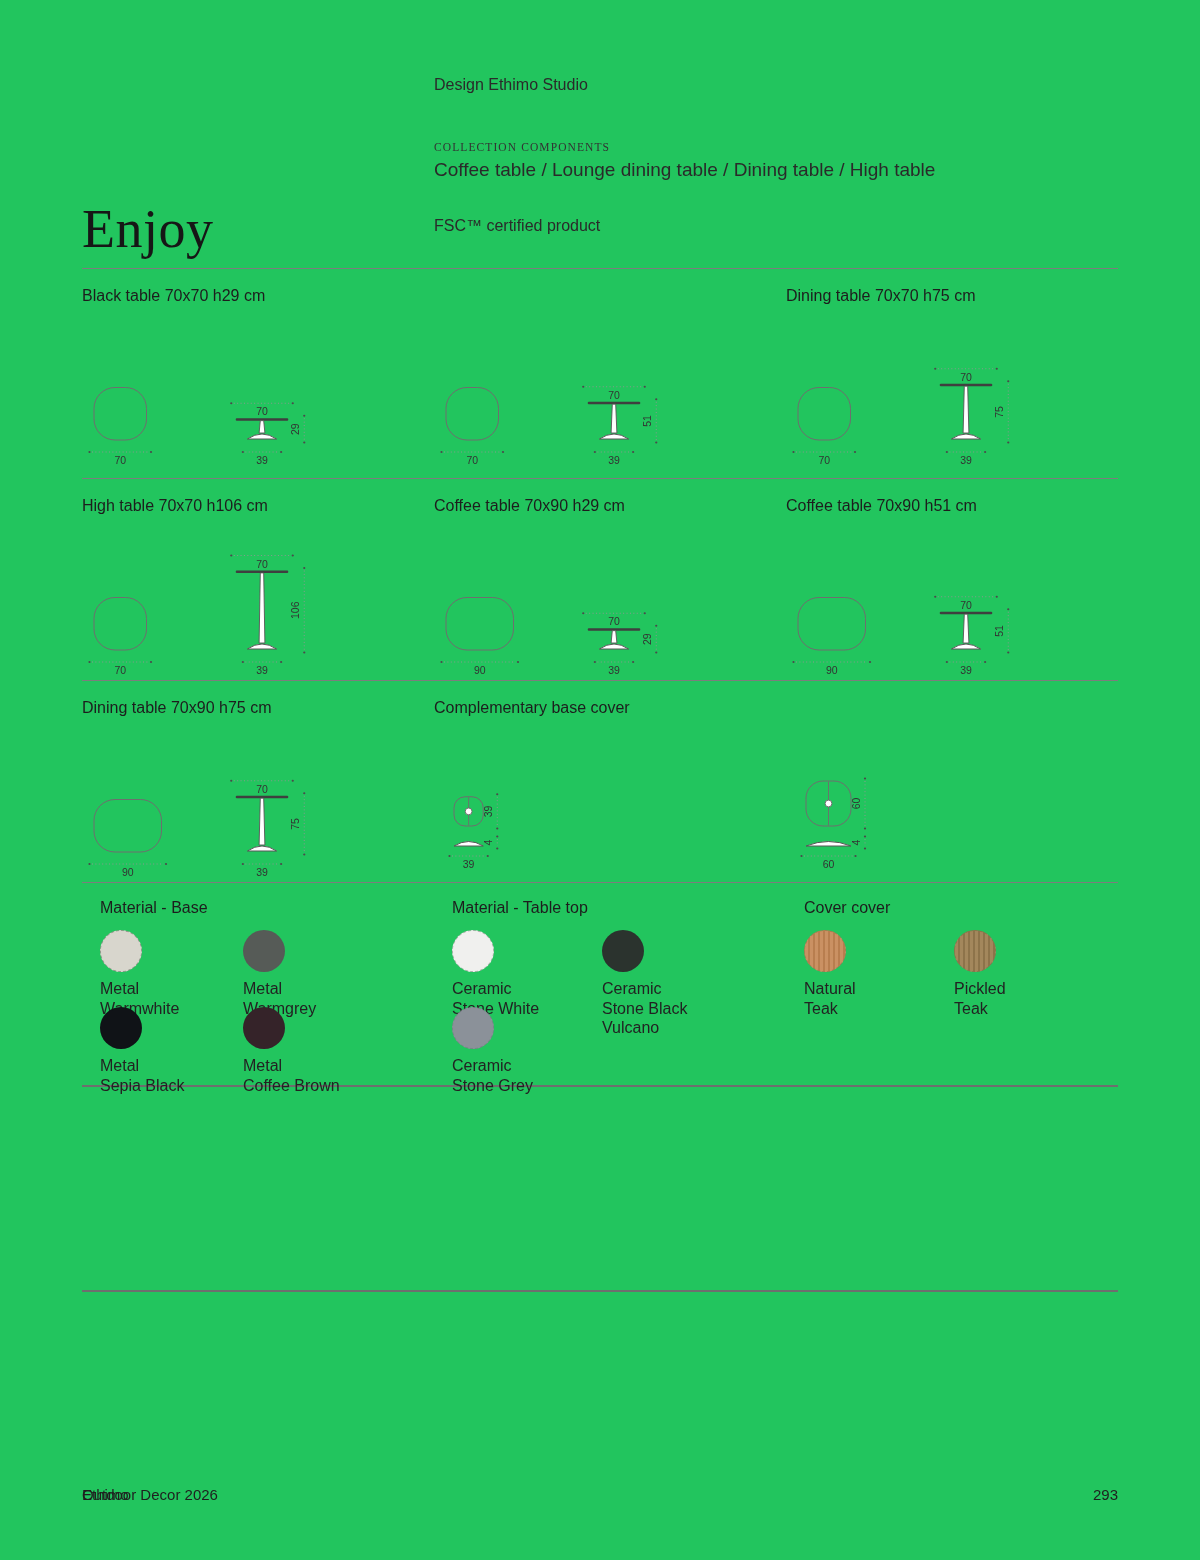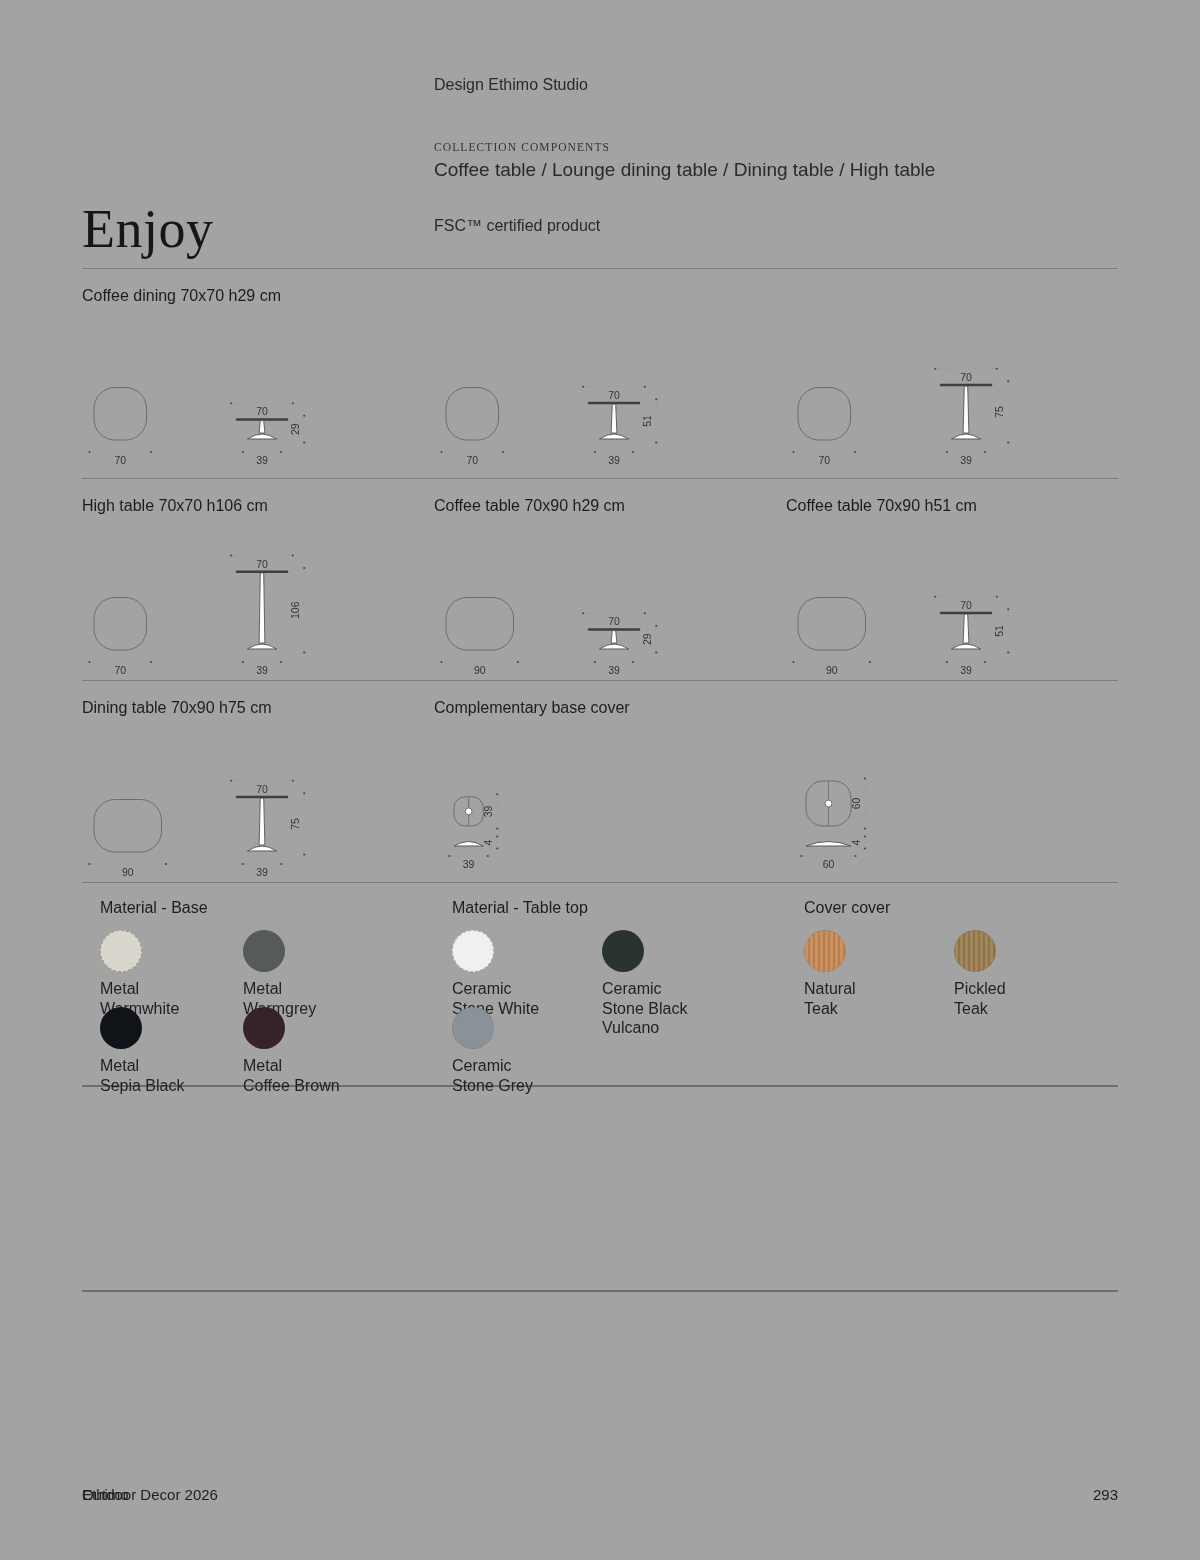--- a/index.html
+++ b/index.html
@@ -1,16 +1,16 @@
 <!DOCTYPE html>
 <html><head>
 <meta charset="utf-8">
 <style>
   html,body{margin:0;padding:0;background:#e8e8e8;}
-  #page{position:relative;width:1200px;height:1560px;background:#a3a3a3;margin:0 auto;
+  #page{position:relative;width:1200px;height:1560px;background:#22c55e;margin:0 auto;
         font-family:"Liberation Sans",sans-serif;color:#222;overflow:hidden;}
   .abs{position:absolute;}
   .rule{position:absolute;left:82px;width:1036px;height:1px;background:#7d7d7d;}
   .rule.heavy{height:2px;background:#6e6e6e;}
   .designer{left:434px;top:76px;font-size:16px;color:#2a2a2a;}
   .cc-label{left:434px;top:141px;font-family:"Liberation Serif",serif;font-size:11.5px;
             letter-spacing:1.1px;color:#333;}
   .cc-list{left:434px;top:159px;font-size:19px;color:#2a2a2a;text-align:right;}
   .fsc{left:434px;top:217px;font-size:16px;color:#2a2a2a;}
   .title{left:82px;top:198px;font-family:"Liberation Serif",serif;font-size:54px;
@@ -41,21 +41,21 @@
   <div class="abs title">Enjoy</div>
 
   <div class="rule" style="top:268px"></div>
   <div class="rule" style="top:478px"></div>
   <div class="rule" style="top:680px"></div>
   <div class="rule" style="top:882px"></div>
   <div class="rule heavy" style="top:1085px"></div>
   <div class="rule heavy" style="top:1290px"></div>
 
   <div class="cell" style="left:82px;top:268px">
-    <h3>Coffee dining 70x70 h29 cm</h3>
+    <h3>Black table 70x70 h29 cm</h3>
     <div class="diagram"><svg width="330" height="150">
           <rect x="12" y="67.5" width="52.5" height="52.5" rx="21" fill="none" stroke="#6e6e6e" stroke-width="1"></rect>
           <line x1="10" y1="132" x2="66.5" y2="132" stroke="#949494" stroke-width="0.9" stroke-dasharray="1 2.4"></line>
           <circle cx="7.5" cy="132" r="1.1" fill="#4a4a4a"></circle>
           <circle cx="69" cy="132" r="1.1" fill="#4a4a4a"></circle>
           <text x="38.25" y="144" fill="#333" text-anchor="middle" style="font:10.5px 'Liberation Sans',sans-serif">70</text>
           <line x1="151.75" y1="83.25" x2="208.25" y2="83.25" stroke="#949494" stroke-width="0.9" stroke-dasharray="1 2.4"></line>
           <circle cx="149.25" cy="83.25" r="1.1" fill="#4a4a4a"></circle>
           <circle cx="210.75" cy="83.25" r="1.1" fill="#4a4a4a"></circle>
           <text x="180" y="95.25" fill="#333" text-anchor="middle" style="font:10.5px 'Liberation Sans',sans-serif">70</text>
@@ -90,20 +90,21 @@
           <circle cx="222.25" cy="79.25" r="1.1" fill="#4a4a4a"></circle>
           <circle cx="222.25" cy="122.5" r="1.1" fill="#4a4a4a"></circle>
           <text x="217.25" y="100.875" fill="#333" text-anchor="middle" style="font:10.5px 'Liberation Sans',sans-serif" transform="rotate(-90 217.25 100.875)">51</text>
           <line x1="163.375" y1="132" x2="196.625" y2="132" stroke="#949494" stroke-width="0.9" stroke-dasharray="1 2.4"></line>
           <circle cx="160.875" cy="132" r="1.1" fill="#4a4a4a"></circle>
           <circle cx="199.125" cy="132" r="1.1" fill="#4a4a4a"></circle>
           <text x="180" y="144" fill="#333" text-anchor="middle" style="font:10.5px 'Liberation Sans',sans-serif">39</text>
         </svg></div>
   </div>
   <div class="cell" style="left:786px;top:268px">
+    <h3>Dining table 70x70 h75 cm</h3>
     <div class="diagram"><svg width="330" height="150">
           <rect x="12" y="67.5" width="52.5" height="52.5" rx="21" fill="none" stroke="#6e6e6e" stroke-width="1"></rect>
           <line x1="10" y1="132" x2="66.5" y2="132" stroke="#949494" stroke-width="0.9" stroke-dasharray="1 2.4"></line>
           <circle cx="7.5" cy="132" r="1.1" fill="#4a4a4a"></circle>
           <circle cx="69" cy="132" r="1.1" fill="#4a4a4a"></circle>
           <text x="38.25" y="144" fill="#333" text-anchor="middle" style="font:10.5px 'Liberation Sans',sans-serif">70</text>
           <line x1="151.75" y1="48.75" x2="208.25" y2="48.75" stroke="#949494" stroke-width="0.9" stroke-dasharray="1 2.4"></line>
           <circle cx="149.25" cy="48.75" r="1.1" fill="#4a4a4a"></circle>
           <circle cx="210.75" cy="48.75" r="1.1" fill="#4a4a4a"></circle>
           <text x="180" y="60.75" fill="#333" text-anchor="middle" style="font:10.5px 'Liberation Sans',sans-serif">70</text>

